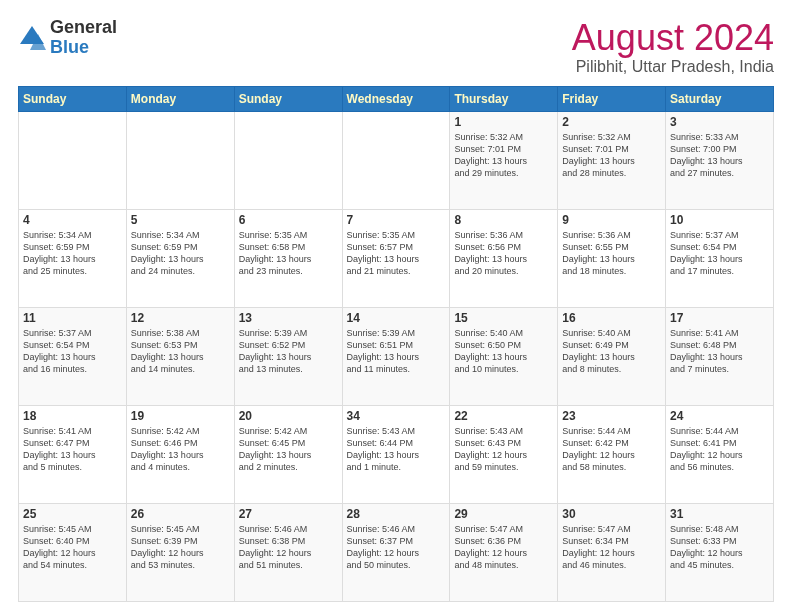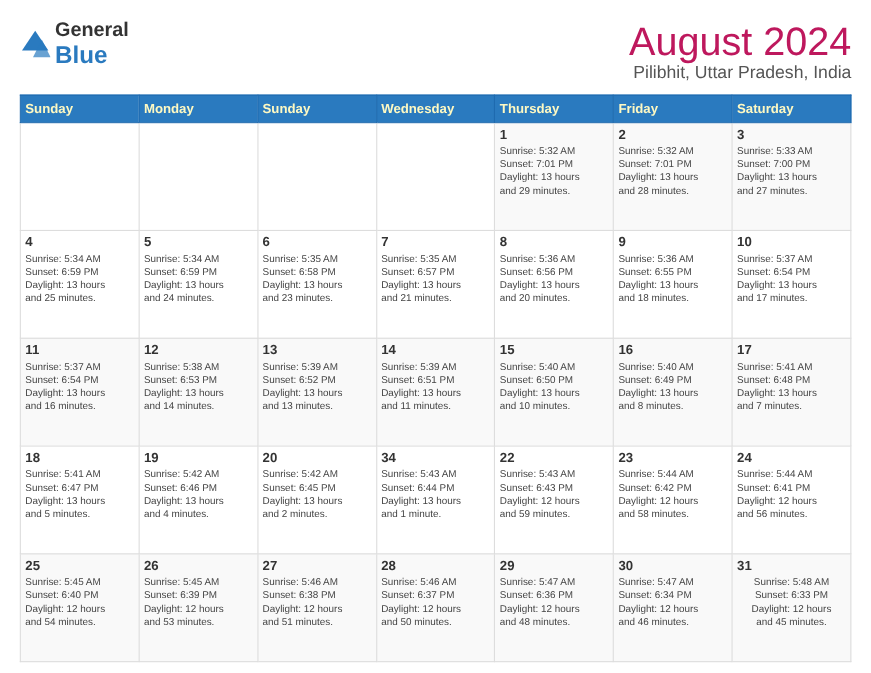--- a/index.html
+++ b/index.html
@@ -31,21 +31,21 @@
       display: flex;
       flex-direction: column;
       line-height: 1.1;
     }
     .logo-general {
       font-size: 18px;
       font-weight: bold;
       color: #333;
     }
     .logo-blue {
-      font-size: 22px;
+      font-size: 18px;
       font-weight: bold;
       color: #2a7abf;
     }
     .logo-icon {
       width: 28px;
       height: 28px;
       margin-right: 4px;
     }
     .title-block {
       text-align: right;
@@ -358,21 +358,21 @@
           </td>
           <td>
             <span class="day-num">30</span>
             <div class="day-info" style="white-space: pre-line;">Sunrise: 5:47 AM
 Sunset: 6:34 PM
 Daylight: 12 hours
 and 46 minutes.</div>
           </td>
           <td>
             <span class="day-num">31</span>
-            <div class="day-info" style="white-space: pre-line; text-align: center;">Sunrise: 5:48 AM
+            <div class="day-info" style="white-space: pre-line;">Sunrise: 5:48 AM
 Sunset: 6:33 PM
 Daylight: 12 hours
 and 45 minutes.</div>
           </td>
         </tr>
       </tbody>
   </table>
 </div>
 
 </body></html>

